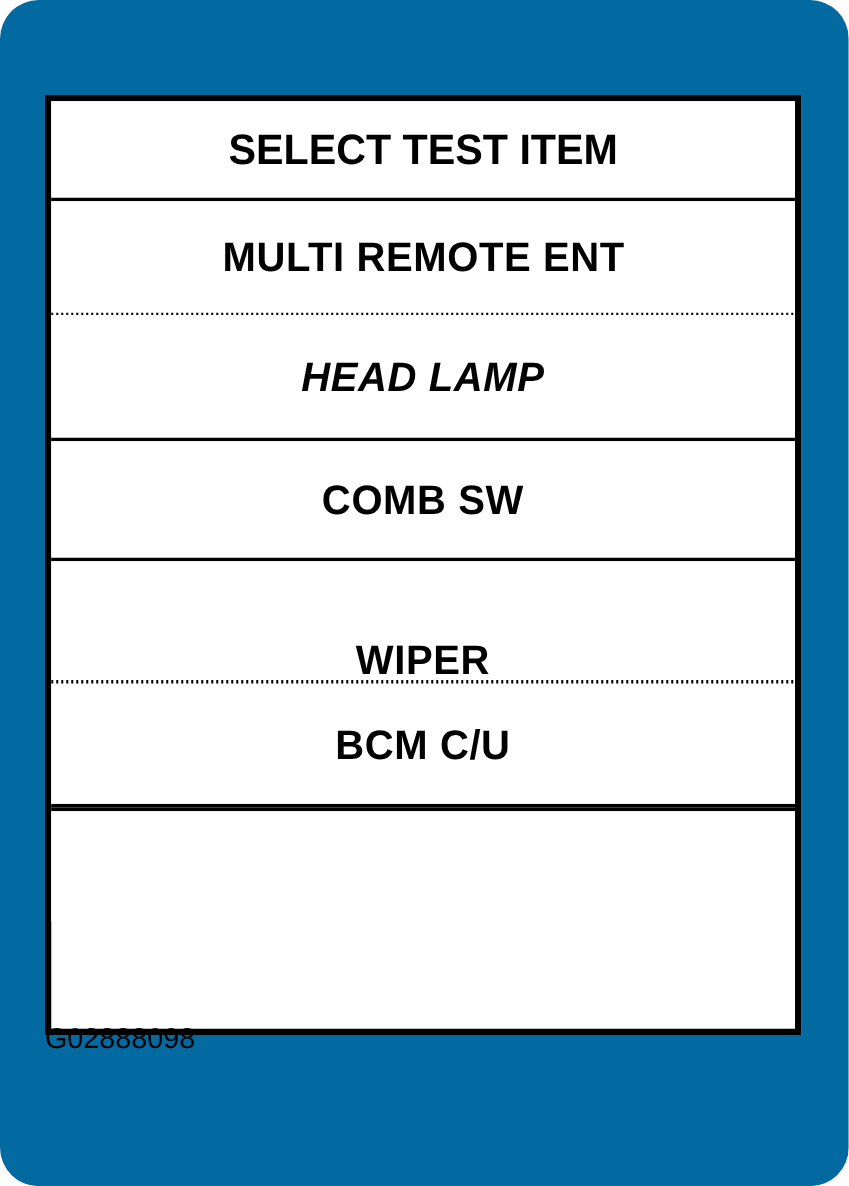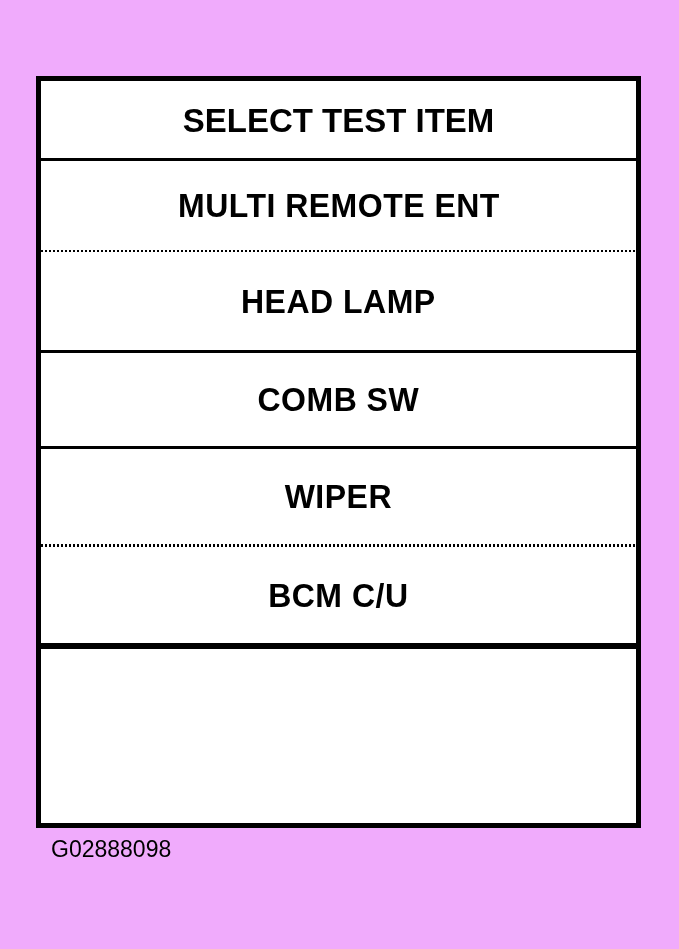--- a/index.html
+++ b/index.html
@@ -13,22 +13,23 @@
     height: 949px;
     position: relative;
     font-family: "Liberation Sans", "DejaVu Sans", sans-serif;
     -webkit-font-smoothing: none;
   }
 
   
   #scan-page {
     position: absolute;
     inset: 0;
-    background: #f0abfc;
+    background: #0369a1;
     overflow: hidden;
+    border-radius: 31px;
   }
 
   
   #menu-frame {
     position: absolute;
     left: 36px;
     top: 76px;
     width: 605px;   
     height: 752px;  
     box-sizing: border-box;
@@ -70,23 +71,23 @@
   .menu-row.is-header .menu-row-label {
     font-size: 34px;
     letter-spacing: 0px;
   }
 
   
   .menu-row.is-item { height: 94px; }
 
   
   .menu-row.h-89  { height: 89px; }
-  .menu-row.h-95  { height: 95px; }
+  .menu-row.h-95  { height: 95px; align-items: flex-end; }
   .menu-row.h-96  { height: 96px; justify-content: center; }
-  .menu-row.h-98  { height: 98px; }
+  .menu-row.h-98  { height: 98px; font-style: italic; }
   .menu-row.h-93  { height: 93px; }
   .menu-row.is-blank { height: 88px; }
 
   
   .row-sep {
     flex: 0 0 auto;
     width: 100%;
     height: 3px;
     background: #000000;
   }
@@ -109,29 +110,28 @@
       #000000 0px, #000000 2px,
       transparent 2px, transparent 4px
     );
     background-size: 4px 2px;
   }
 
   
   #figure-caption {
     position: absolute;
     left: 36px;
-    top: 838px;
+    top: 819px;
     color: #000000;
     font-family: "Liberation Sans", "DejaVu Sans", sans-serif;
     font-weight: normal;
     font-size: 23px;
     line-height: 1;
     letter-spacing: 0px;
     white-space: nowrap;
-    margin-left: 15px;
   }
 </style>
 </head>
 <body>
 
 <div id="scan-page">
 
   <div id="menu-frame">
 
     <div class="menu-row is-header">

